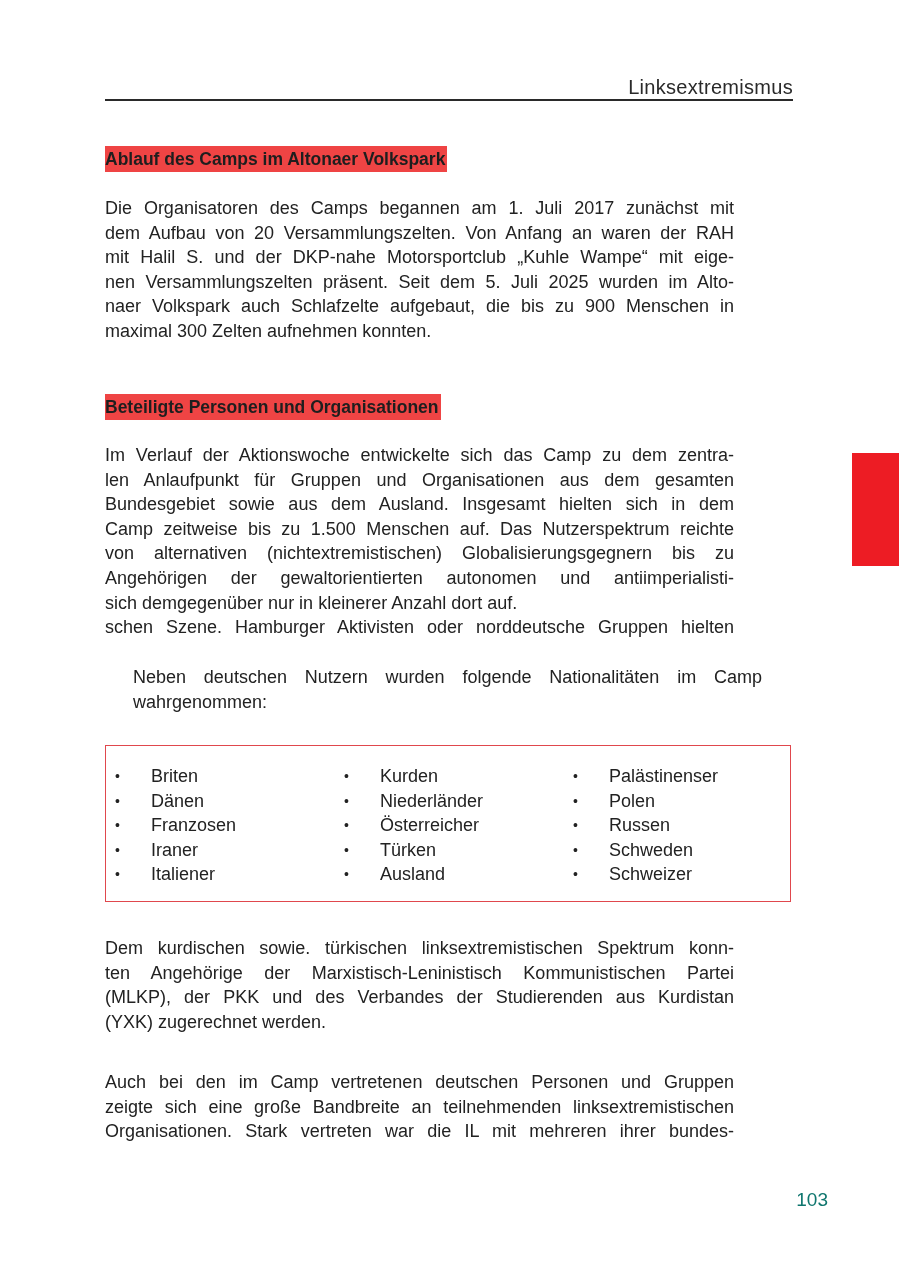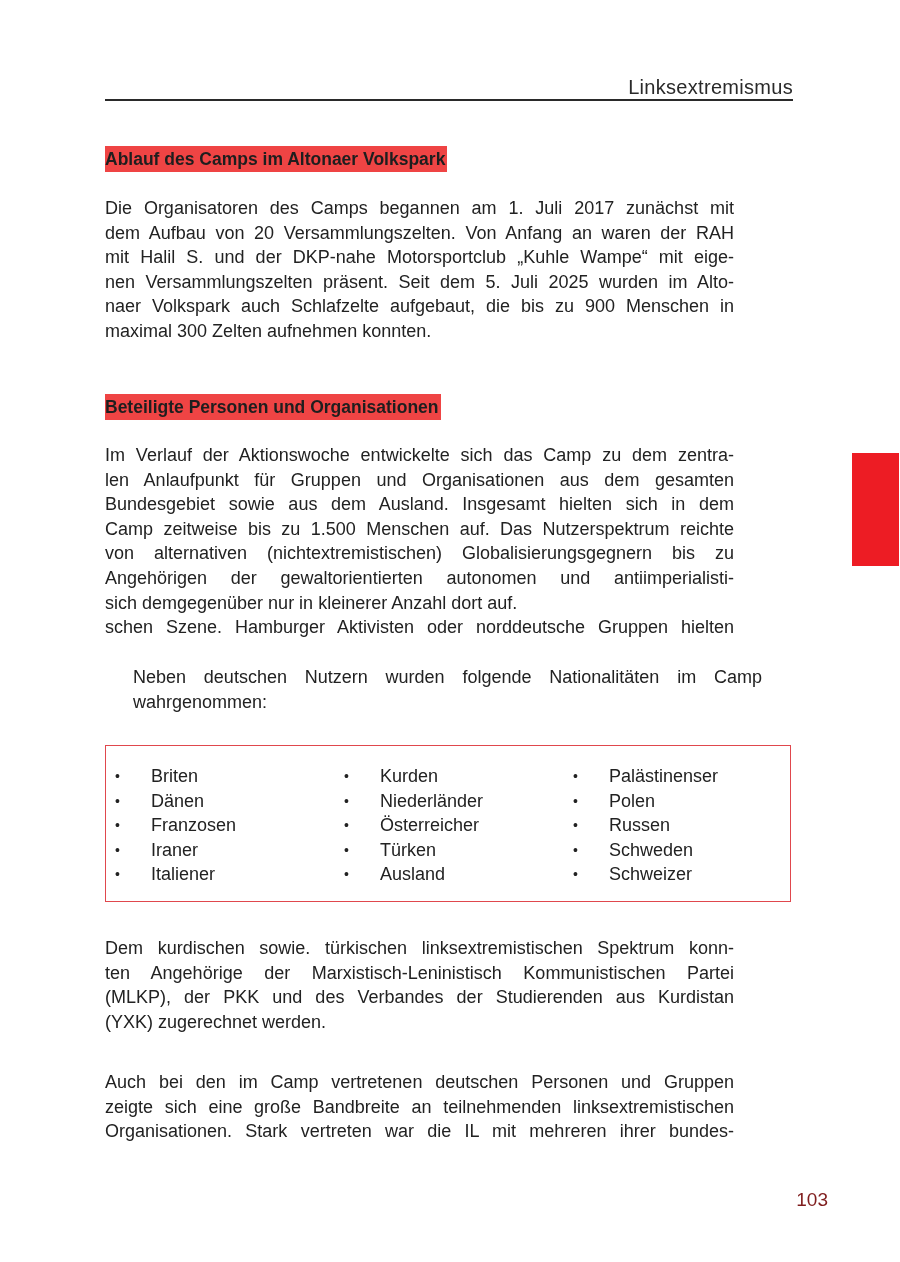--- a/index.html
+++ b/index.html
@@ -99,21 +99,21 @@
       height: 113px;
       background: #ed1c24;
     }
     .page-number {
       position: absolute;
       left: 760px;
       top: 1189px;
       width: 68px;
       text-align: right;
       font-size: 19px;
-      color: #7f1d1d;
+      color: #0f766e;
     }
   </style>
 </head>
 <body>
 
 <div class="running-head">Linksextremismus</div>
 <div class="head-rule"></div>
 
 <div class="heading" style="top:146px;">Ablauf des Camps im Altonaer Volkspark</div>
 

